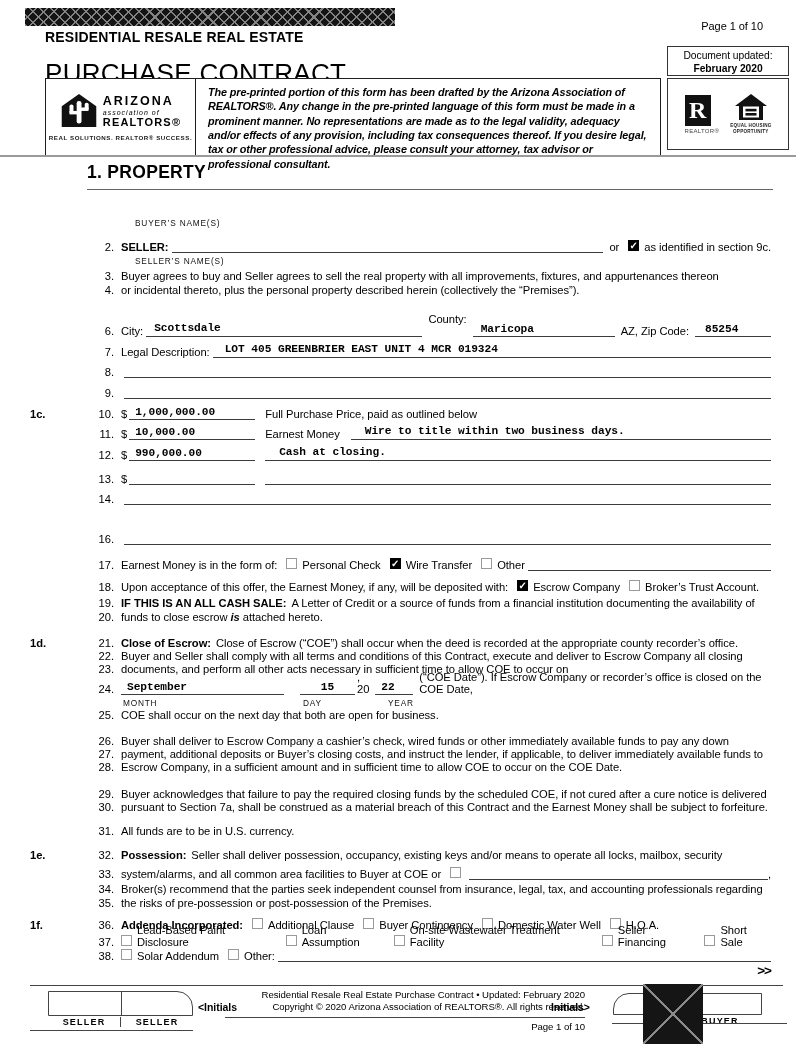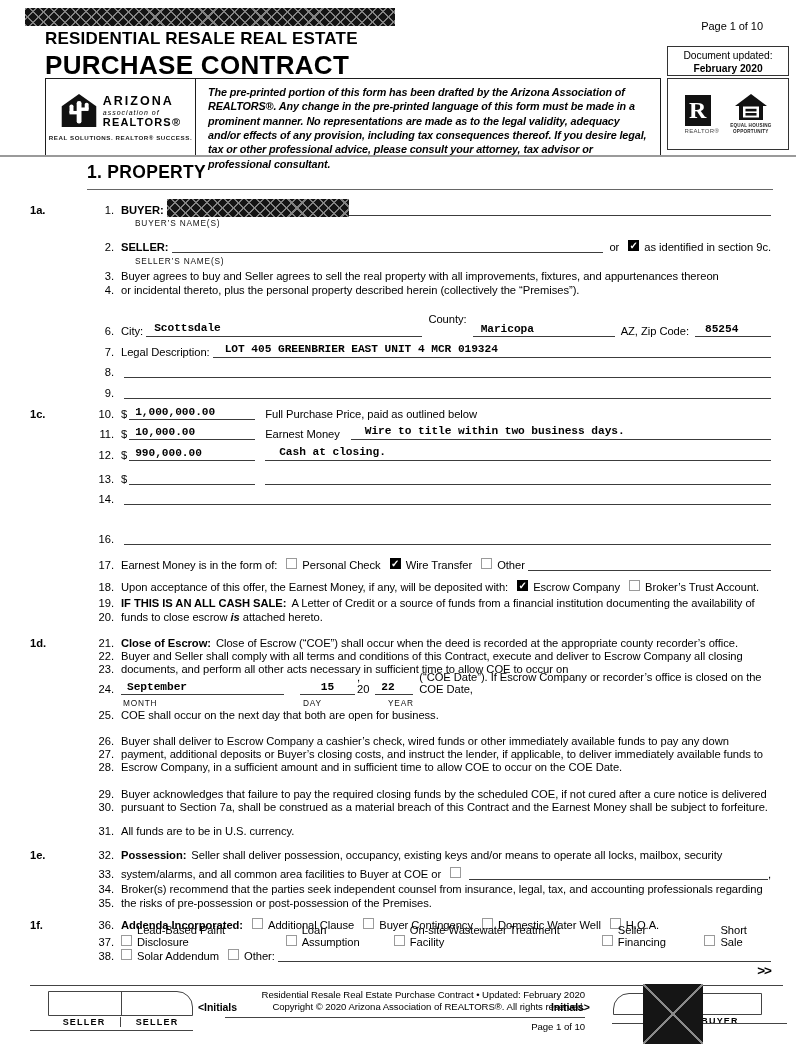--- a/index.html
+++ b/index.html
@@ -13,22 +13,22 @@
       repeating-linear-gradient(135deg, rgba(135,135,135,.95) 0 1.5px, transparent 1.5px 7.5px);}
   .redaction-bar{position:absolute;left:25px;top:8px;width:370px;height:18px;}
   .xbox{position:absolute;left:643px;top:984px;width:60px;height:60px;z-index:9;
     background:
       linear-gradient(45deg, transparent calc(50% - 1px), #8a8a8a calc(50% - 1px), #8a8a8a calc(50% + 1px), transparent calc(50% + 1px)),
       linear-gradient(-45deg, transparent calc(50% - 1px), #8a8a8a calc(50% - 1px), #8a8a8a calc(50% + 1px), transparent calc(50% + 1px)),
       #151515;}
   
   .page-num-top{position:absolute;right:48px;top:20px;font-size:11px;}
   .title-block{position:absolute;left:45px;top:29px;}
-  .t1{font-size:17px;font-weight:bold;letter-spacing:0.2px;}
-  .t2{font-size:26px;font-weight:bold;letter-spacing:0.3px;margin-top:1px;}
+  .t1{font-size:14px;font-weight:bold;letter-spacing:0.2px;}
+  .t2{font-size:26px;font-weight:normal;letter-spacing:0.3px;margin-top:13px;}
   .doc-box{position:absolute;left:667px;top:46px;width:122px;height:30px;border:1px solid #333;
            text-align:center;font-size:10.3px;padding-top:3px;box-sizing:border-box;line-height:1.25;}
   .doc-box .b{font-weight:bold;}
   .header-box{position:absolute;left:45px;top:78px;width:616px;height:78px;border:1.5px solid #1d1d1d;
               box-sizing:border-box;display:flex;background:#fff;}
   .logo-cell{width:150px;border-right:1.5px solid #1d1d1d;display:flex;flex-direction:column;
              align-items:center;justify-content:center;padding:3px 2px;box-sizing:border-box;}
   .logo-row{display:flex;align-items:center;gap:5px;}
   .logo-name{text-align:left;line-height:1;}
   .logo-name .n1{font-weight:bold;font-size:12.5px;letter-spacing:2px;}
@@ -144,28 +144,20 @@
       </span>
       <div class="eh-label">EQUAL HOUSING</div>
       <div class="eh-label">OPPORTUNITY</div>
     </div>
   </div>
 
   <div class="header-shadow"></div>
 
   <div class="heading">1. PROPERTY</div>
 
-  <div class="frow" style="top:200px">
-    <span class="sec">1a.</span>
-    <span class="num">1.</span>
-    <span class="b">BUYER:</span>
-    <span class="fill">
-      <span class="redact-inline xhatch" style="left:0"></span>
-    </span>
-  </div>
   <span class="sub" style="left:135px;top:218px">BUYER’S NAME(S)</span>
 
   <div class="frow" style="top:237px">
     <span class="sec"></span>
     <span class="num">2.</span>
     <span class="b">SELLER:</span>
     <span class="fill" style="margin-right:6px"></span>
     <span>or</span>
     <span class="cb on">
         <i>✓</i>

